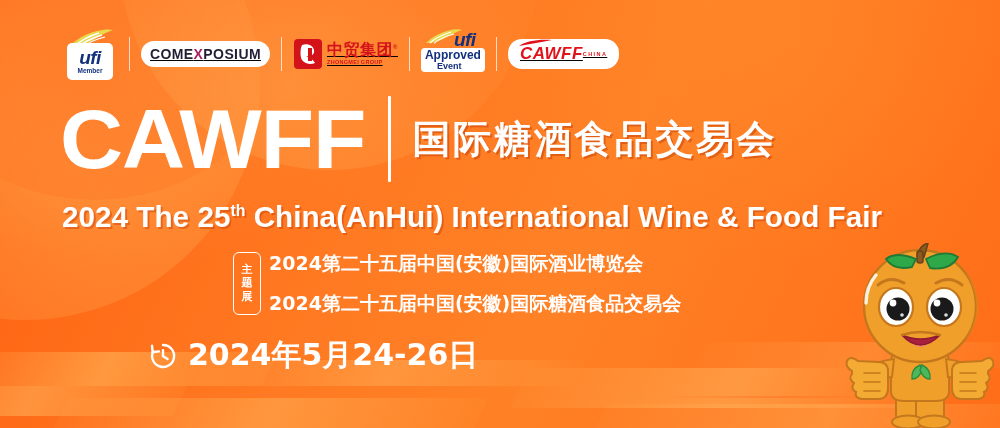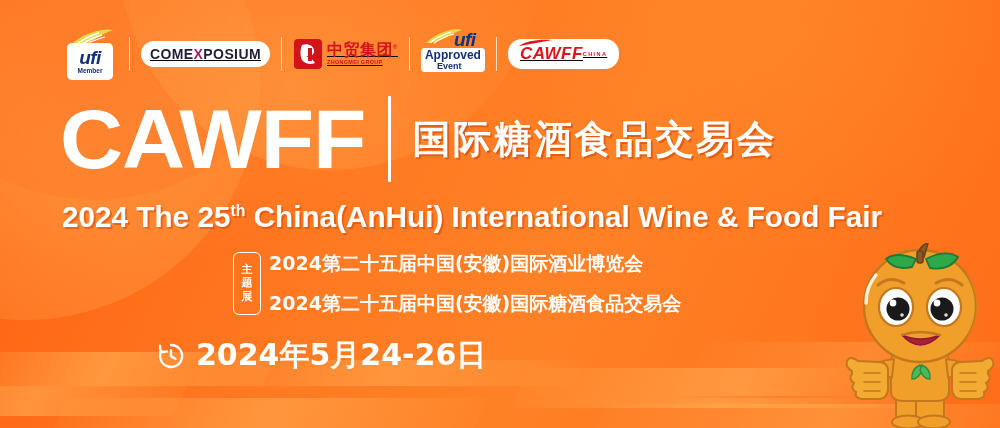--- a/index.html
+++ b/index.html
@@ -99,21 +99,21 @@
     padding:3px 0;
   }
   .theme-badge span{font-size:11px;font-weight:700;color:#fff;line-height:1.12;font-family:"DejaVu Sans","Liberation Sans",sans-serif;}
   .theme-lines{display:flex;flex-direction:column;justify-content:center;gap:18px;}
   .theme-line{
     font-size:19px;font-weight:700;color:#fff;white-space:nowrap;line-height:1.18;
     font-family:"DejaVu Sans","Liberation Sans",sans-serif;
   }
 
   
-  .info{position:absolute;left:156px;top:335px;display:flex;align-items:center;}
+  .info{position:absolute;left:148px;top:335px;display:flex;align-items:center;}
   .info-item{display:flex;align-items:center;gap:10px;}
   .info-txt{
     font-size:30px;font-weight:700;color:#fff;white-space:nowrap;
     font-family:"DejaVu Sans","Liberation Sans",sans-serif;
   }
   .gap{width:68px;}
   .ico{flex:0 0 auto;}
 
   
   .mascot{position:absolute;left:836px;top:243px;width:168px;height:185px;}

